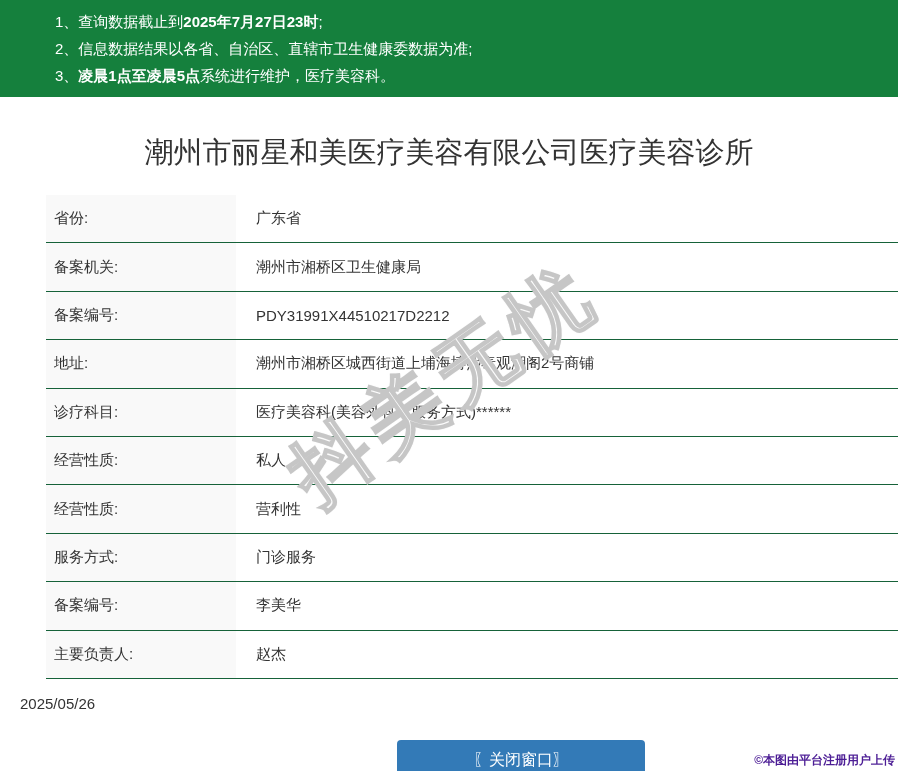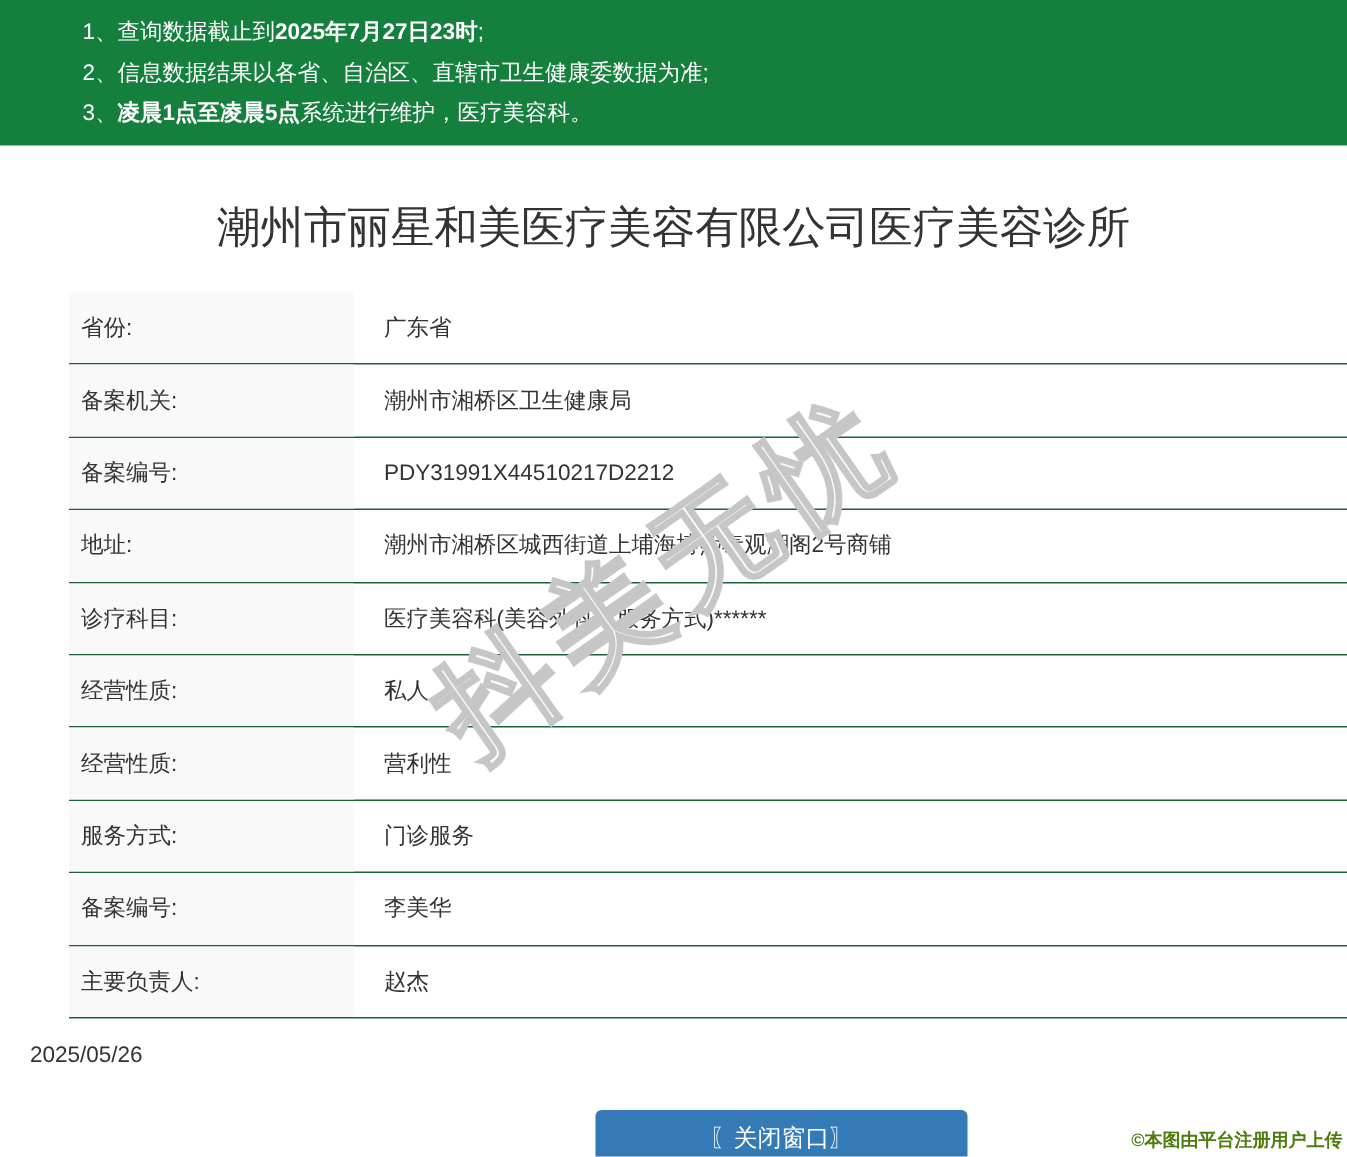--- a/index.html
+++ b/index.html
@@ -89,21 +89,21 @@
     text-shadow:0 0 2px #cccccc;
     z-index:5;
     pointer-events:none;
   }
   
   .credit {
     position:absolute;
     right:3px; bottom:2px;
     font-size:12px;
     font-weight:bold;
-    color:#4d7c0f;
+    color:#4c1d95;
     text-shadow:-1px 0 #fff, 1px 0 #fff, 0 -1px #fff, 0 1px #fff,
                 -1px -1px #fff, 1px 1px #fff, -1px 1px #fff, 1px -1px #fff;
     z-index:6;
     margin-left:33px;
   }
 </style>
 </head>
 <body>
 
 <div class="notice-panel">

